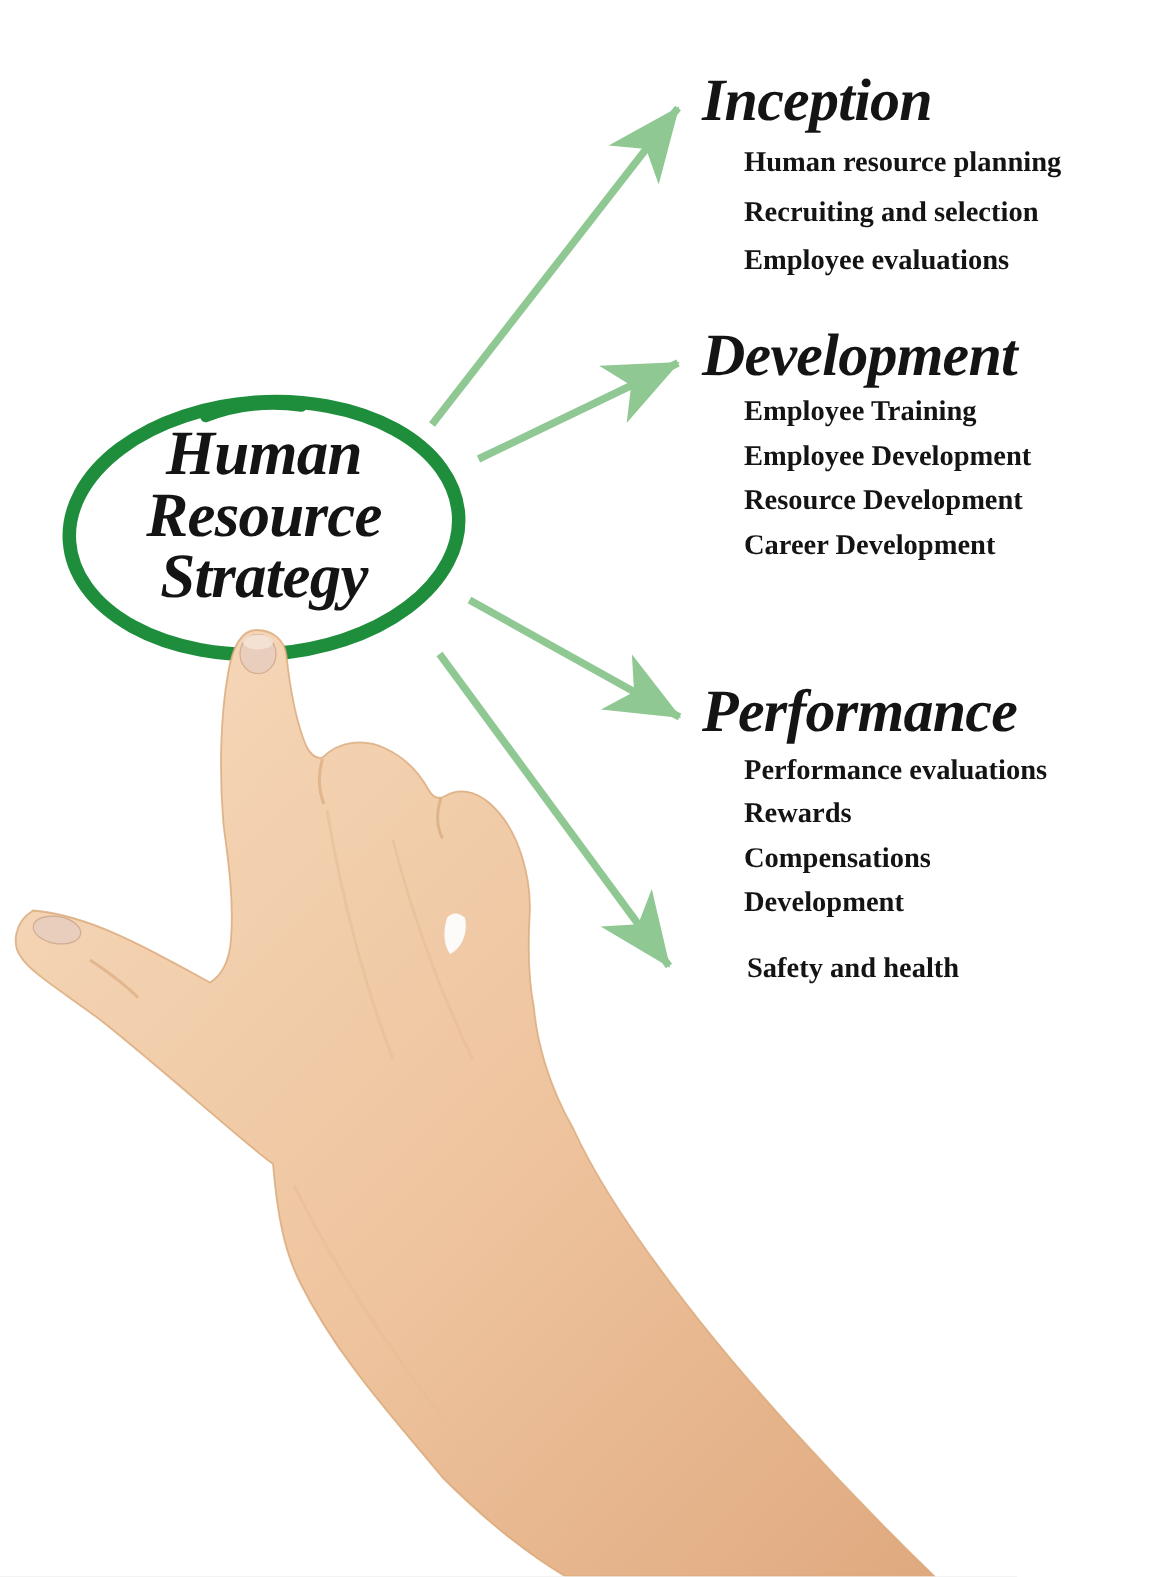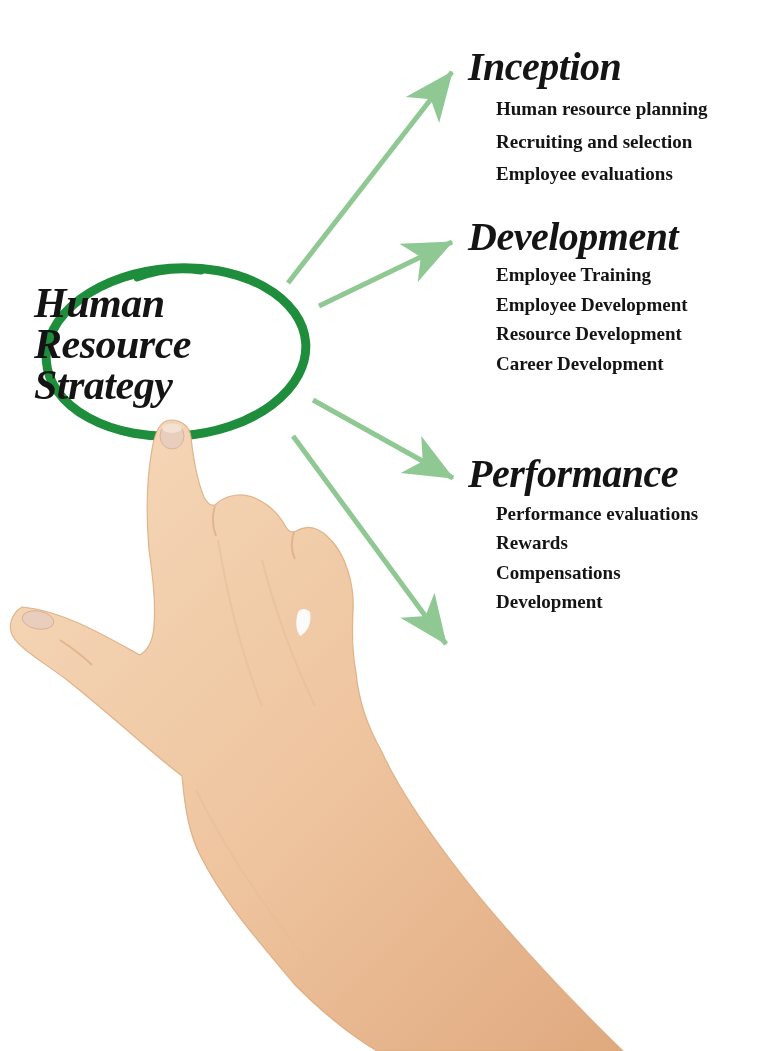--- a/index.html
+++ b/index.html
@@ -17,20 +17,21 @@
     position:relative;
     width:768px;height:1051px;
     background:var(--background);
     overflow:hidden;
     font-family:"Liberation Serif","DejaVu Serif",serif;
     color:var(--text-black);
   }
   .gfx{position:absolute;left:0;top:0;width:768px;height:1051px;}
   .bubble-label{
     position:absolute;left:34px;top:283px;width:284px;
+    text-align:center;
     font-style:italic;font-weight:bold;
     font-size:42px;line-height:41px;
     letter-spacing:-0.5px;
     z-index:3;
   }
   .bubble-label span{display:block;}
   .section{position:absolute;left:468px;z-index:3;white-space:nowrap;}
   .section .heading{
     font-style:italic;font-weight:bold;
     font-size:40px;line-height:42px;
@@ -165,15 +166,18 @@
     <div class="heading">Performance</div>
     <div class="items">
       <div class="item">Performance evaluations</div>
       <div class="item">Rewards</div>
       <div class="item">Compensations</div>
       <div class="item">Development</div>
     </div>
   </div>
 
   <div class="section section-maintenance">
+    <div class="items">
+      <div class="item">Safety and health</div>
+    </div>
   </div>
 
 </div>
 
 </body></html>

